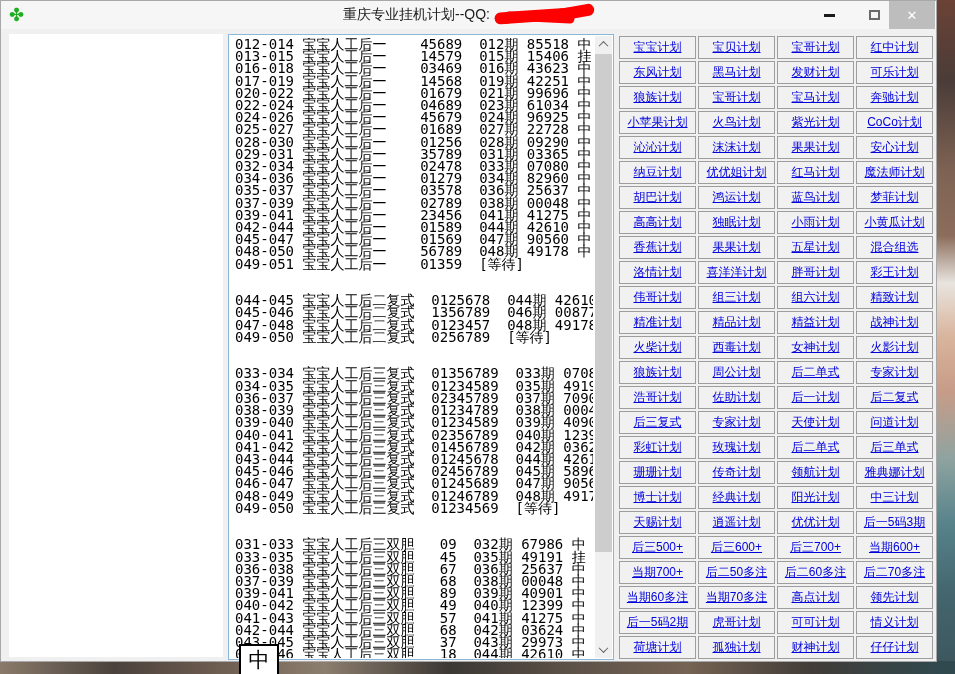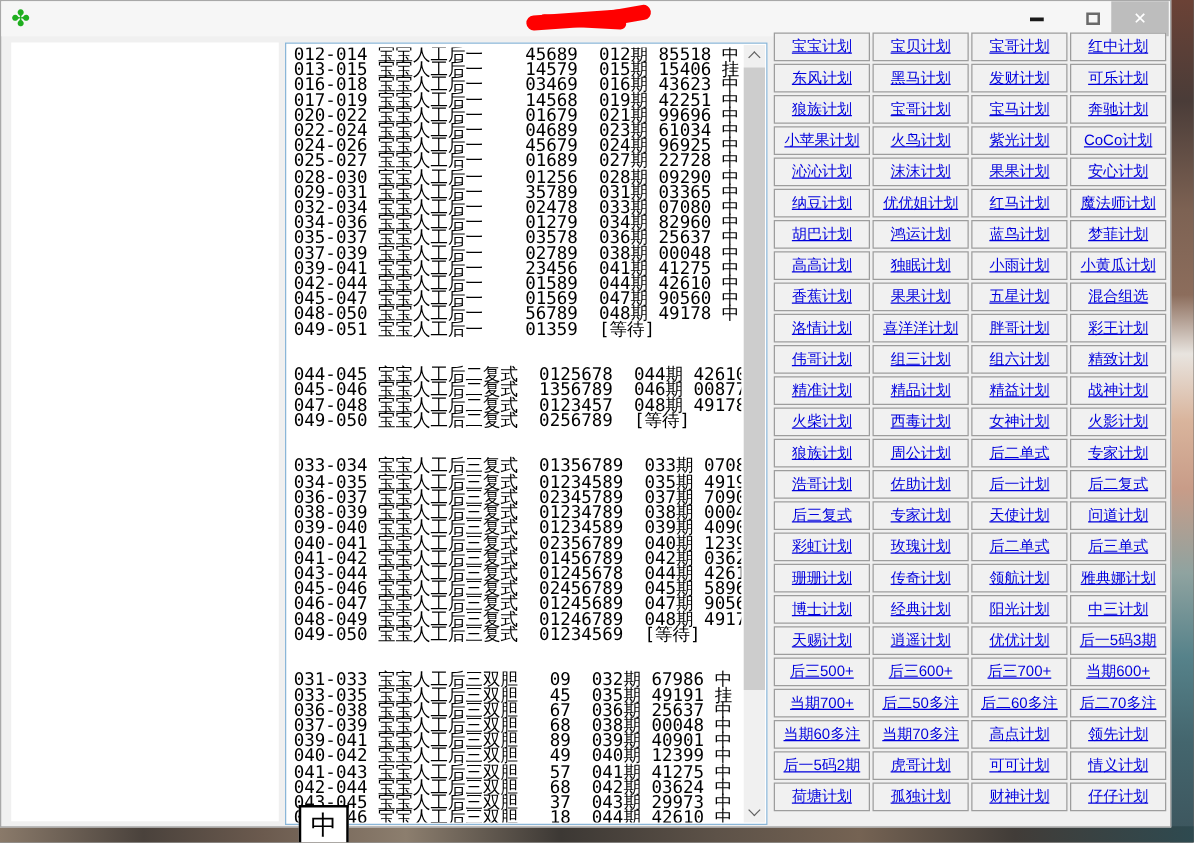--- a/index.html
+++ b/index.html
@@ -53,21 +53,21 @@
     font-family:"DejaVu Sans Mono",monospace;font-size:14px;line-height:12.2px;color:#000;white-space:pre;}
   .scrollbar{position:absolute;top:1px;right:1px;bottom:1px;width:17px;background:#f0f0f0;}
   .sb-btn{position:absolute;left:0;width:17px;height:17px;display:flex;align-items:center;justify-content:center;}
   .sb-up{top:0;} .sb-down{bottom:0;}
   .chev{width:7px;height:7px;border-left:1px solid #606060;border-top:1px solid #606060;}
   .chev-up{transform:rotate(45deg) translate(1px,1px);}
   .chev-down{transform:rotate(225deg) translate(1px,1px);}
   .sb-thumb{position:absolute;left:0;top:18px;width:17px;height:498px;background:#cdcdcd;}
 
   
-  .btn-grid{position:absolute;left:618px;top:25px;width:314px;height:623px;
+  .btn-grid{position:absolute;left:618px;top:35px;width:314px;height:623px;
     display:grid;grid-template-columns:repeat(4,1fr);grid-auto-rows:23px;gap:2px;}
   .cell{border:1px solid var(--cell-border);background:var(--cell-bg);
     display:flex;align-items:center;justify-content:center;overflow:hidden;}
   .cell a{color:var(--link-blue);text-decoration:underline;font-size:12px;white-space:nowrap;cursor:pointer;}
 
   
   .popup-zhong{position:absolute;left:239px;top:644px;width:40px;height:30px;background:#fff;
     border:2px solid #000;border-bottom:none;z-index:10;display:flex;align-items:flex-end;
     justify-content:center;font-size:21px;color:#000;font-family:"DejaVu Sans",sans-serif;}
 </style>
@@ -75,20 +75,21 @@
 <body>
 
 <div class="desktop-right"></div>
 <div class="desktop-bottom"></div>
 
 <div class="window">
 
   <div class="titlebar">
     <span class="app-icon">✤</span>
     <div class="title-wrap">
+      <span class="title-text">重庆专业挂机计划--QQ:</span>
       <span class="scribble">
         <span class="b1"></span>
           <span class="b2"></span>
           <span class="b3"></span>
       </span>
     </div>
     <div class="ctl ctl-min">
       <span class="glyph-min"></span>
     </div>
     <div class="ctl ctl-max">

